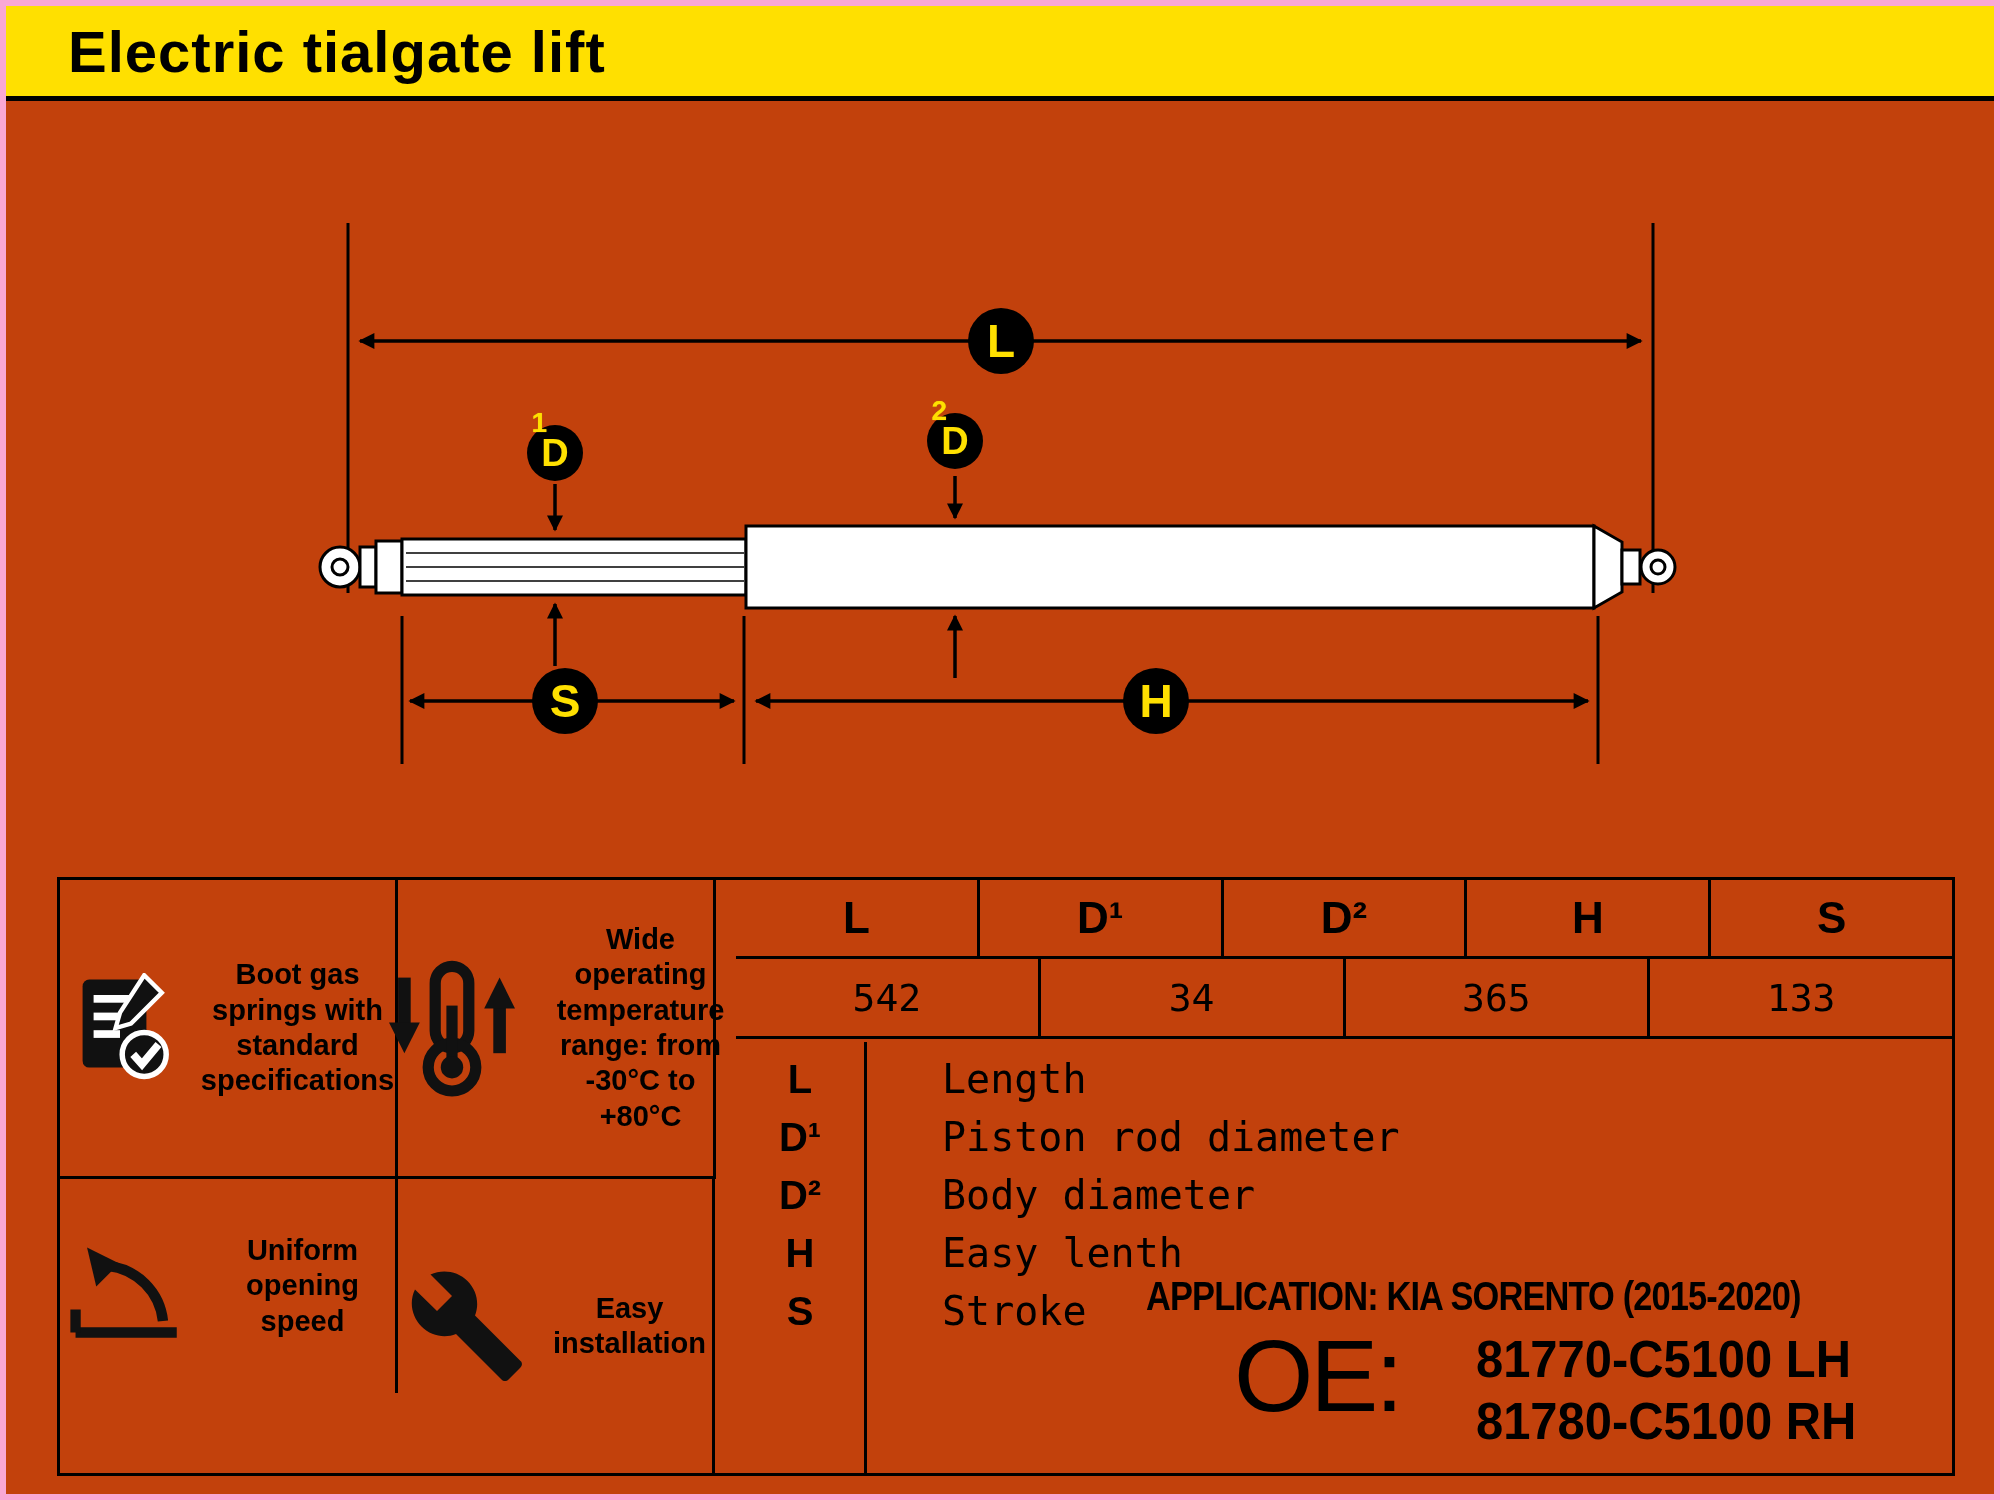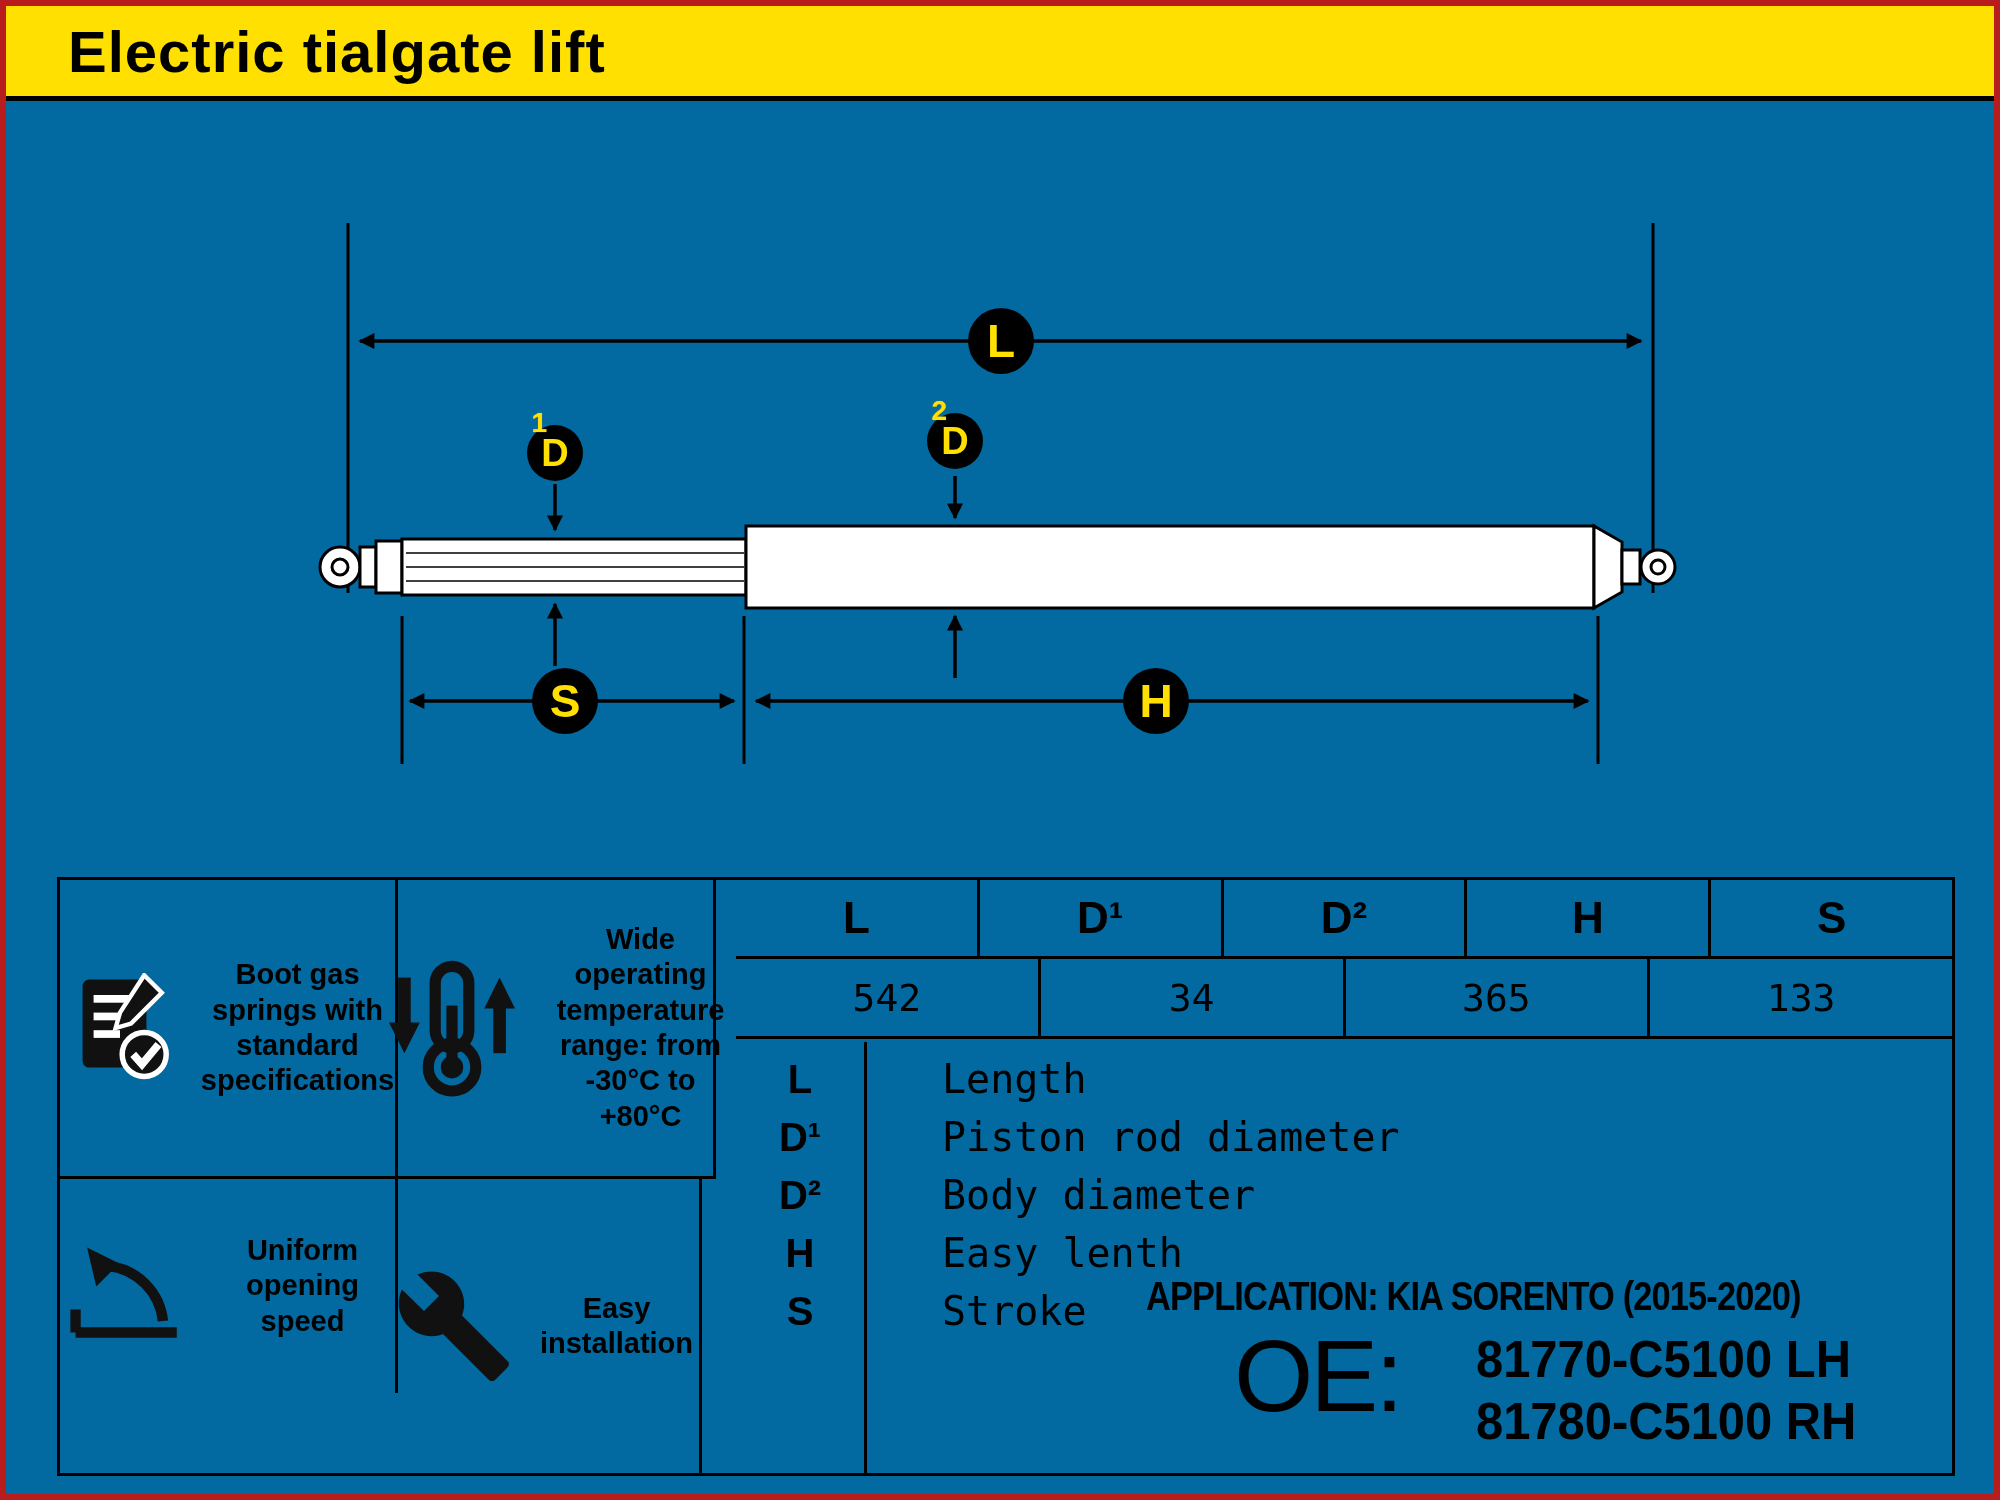--- a/index.html
+++ b/index.html
@@ -1,16 +1,16 @@
 <!DOCTYPE html>
 <html><head>
 <meta charset="utf-8">
 <style>
   html,body{margin:0;padding:0;background:#888;}
-  .page{position:relative;width:2000px;height:1500px;background:#0369a1;border:6px solid #b91c1c;
+  .page{position:relative;width:2000px;height:1500px;background:#c2410c;border:6px solid #f9a8d4;
         box-sizing:border-box;overflow:hidden;font-family:"Liberation Sans",sans-serif;color:#000;}
 
   
   .header{position:absolute;left:0;top:0;width:1988px;height:95px;background:#FFE000;
           border-bottom:5px solid #000;display:flex;align-items:center;box-sizing:border-box;}
   .title{font-size:58px;font-weight:bold;margin-left:62px;letter-spacing:1px;}
 
   
   .diagram-svg{position:absolute;left:0;top:0;width:2000px;height:1500px;}
   .badge{position:absolute;background:#000;color:#FFE000;border-radius:50%;
@@ -24,21 +24,21 @@
   
   .spec-box{position:absolute;left:51px;top:871px;width:1898px;height:599px;
             border:3px solid #000;box-sizing:border-box;}
   .features{position:absolute;left:0;top:0;width:676px;height:593px;}
   .fcell{position:absolute;box-sizing:border-box;border-right:3px solid #000;
          display:flex;flex-direction:row;align-items:center;justify-content:center;gap:20px;}
   .fcell .ftext{font-size:29px;font-weight:bold;text-align:center;line-height:1.22;width:292px;}
   .fc00{left:0;top:0;width:338px;height:299px;border-bottom:3px solid #000;}
   .fc01{left:318px;top:0;width:338px;height:299px;border-bottom:3px solid #000;}
   .fc10{left:0;top:299px;width:338px;height:214px;}
-  .fc11{left:334px;top:299px;width:308px;height:294px;}
+  .fc11{left:347px;top:299px;width:308px;height:294px;}
 
   .spec-table{position:absolute;left:676px;top:0;width:1216px;height:593px;}
   .trow{display:flex;width:100%;box-sizing:border-box;border-bottom:3px solid #000;}
   .trow .tcell{flex:1;display:flex;align-items:center;justify-content:center;box-sizing:border-box;}
   .trow .tcell + .tcell{border-left:3px solid #000;}
   .hrow{height:79px;}
   .hrow .tcell{font-size:44px;font-weight:bold;}
   .vrow{height:80px;}
   .vrow .tcell{font-size:38px;font-family:"DejaVu Sans Mono",monospace;}
 

